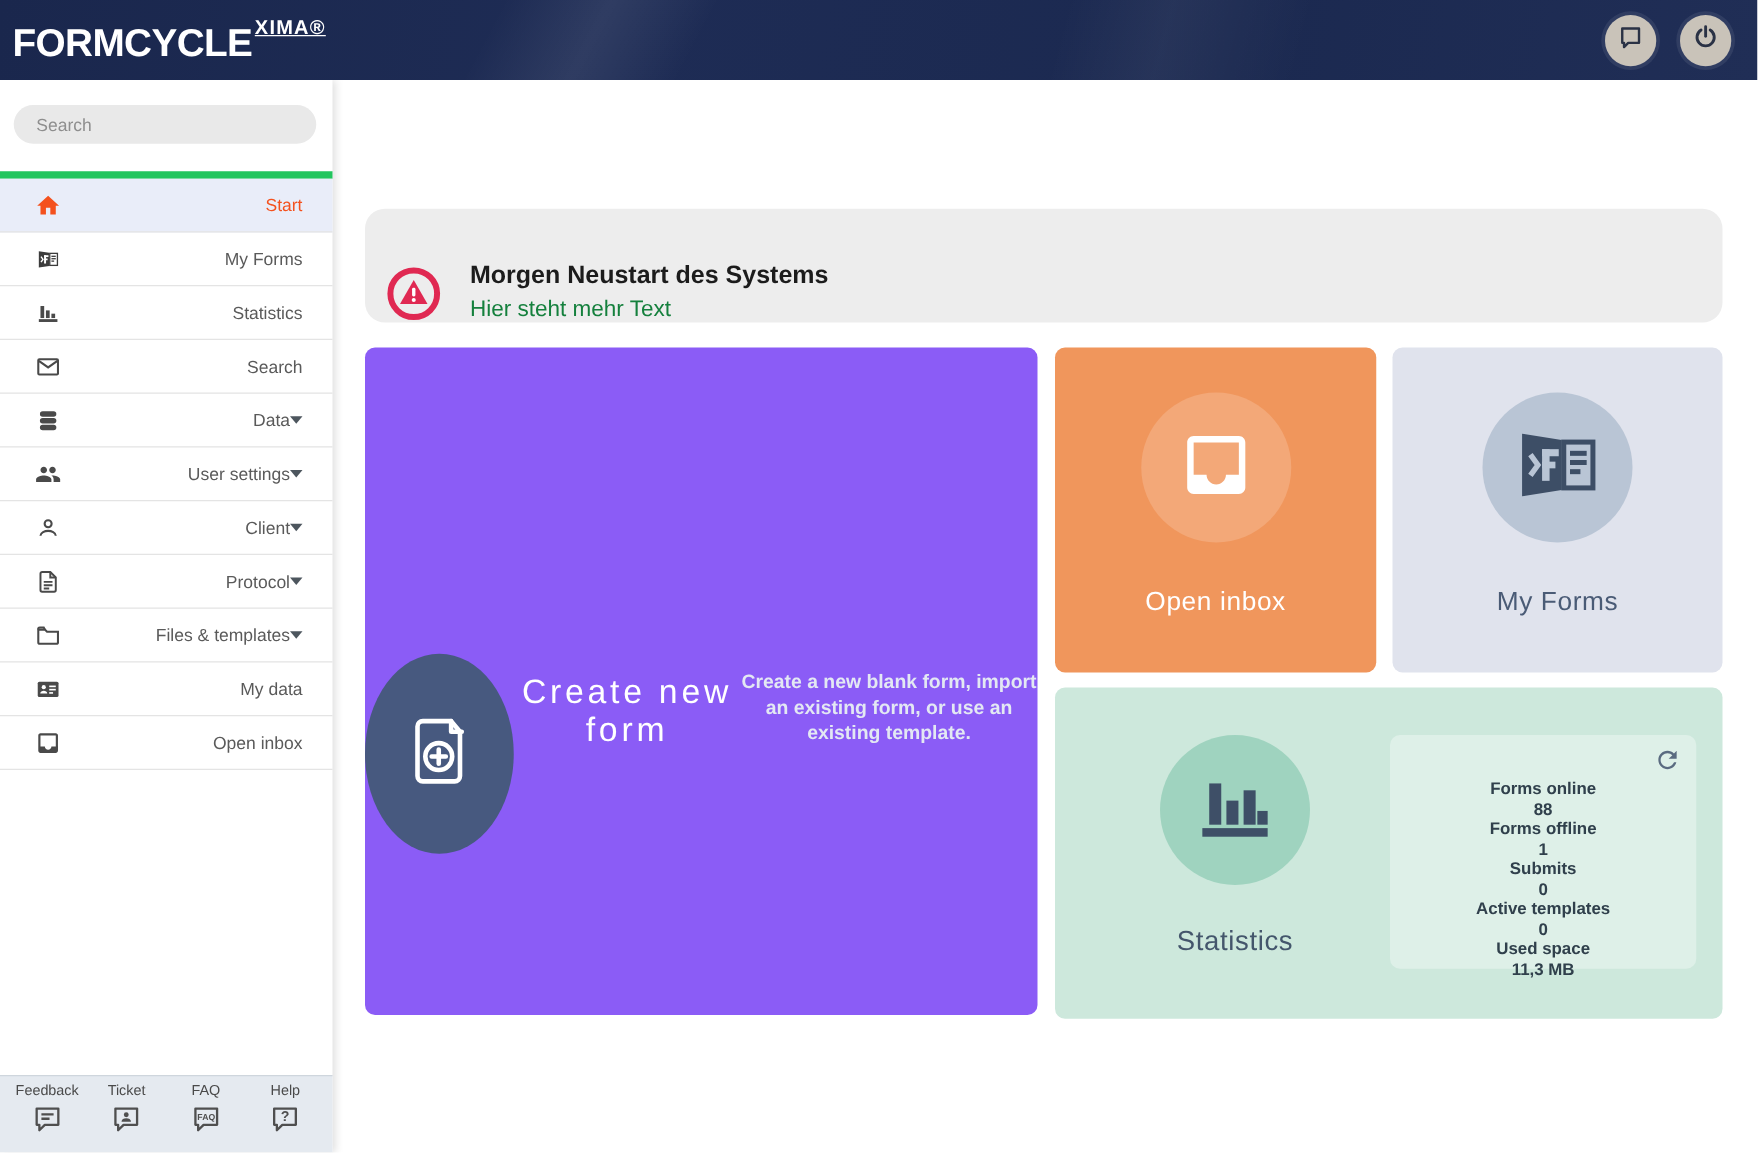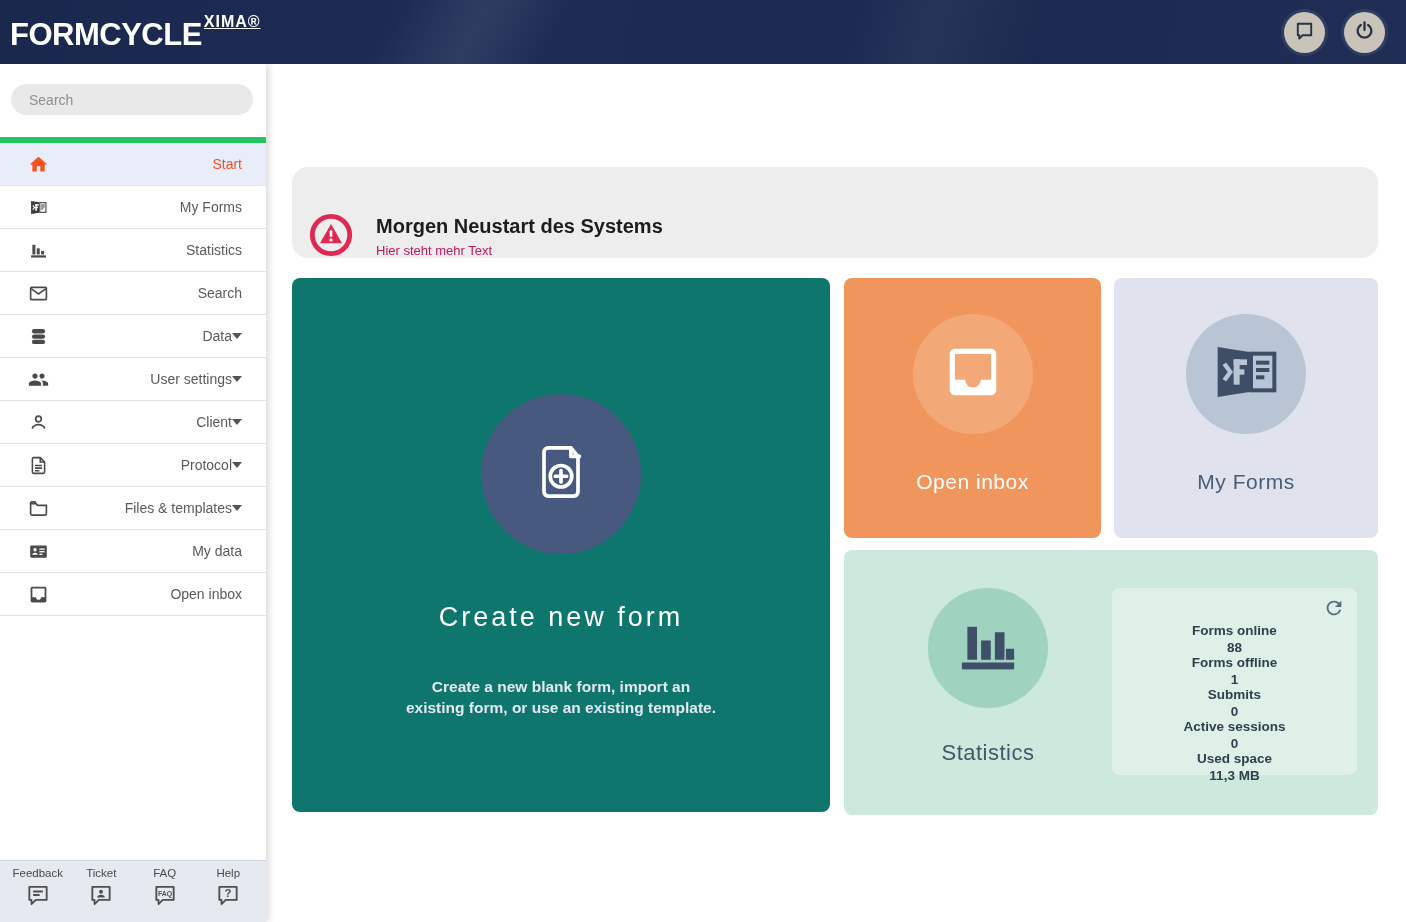--- a/index.html
+++ b/index.html
@@ -63,28 +63,28 @@
   
   .main { position:absolute; top:64px; left:266px; right:0; bottom:0; background:#fff; }
 
   .alert {
     margin:103px 28px 0 26px; height:91px; background:#ededed; border-radius:16px;
     display:flex; align-items:flex-end; padding:0 20px 0 16px;
   }
   .alert-icon { width:46px; height:46px; flex:0 0 46px; }
   .alert-body { margin-left:22px; }
   .alert-title { font-size:20px; font-weight:700; color:#1c1c1c; }
-  .alert-sub { font-size:13px; color:#be185d; margin-top:5px; }
+  .alert-sub { font-size:18px; color:#15803d; margin-top:5px; }
 
   .cards { margin:20px 28px 0 26px; display:flex; gap:14px; }
   .card { border-radius:8px; cursor:pointer; }
 
   .card-create {
-    width:538px; height:534px; background:#0f766e; color:#fff;
-    display:flex; flex-direction:column; align-items:center; text-align:center; flex:0 0 538px;
+    width:538px; height:534px; background:#8b5cf6; color:#fff;
+    display:flex; flex-direction:row; align-items:center; text-align:center; flex:0 0 538px;
   }
   .create-circle {
     width:160px; height:160px; border-radius:50%; background:#47597f; margin-top:116px;
     display:flex; align-items:center; justify-content:center;
   }
   .create-title { margin-top:48px; font-size:27px; letter-spacing:3px; font-weight:400; }
   .create-desc { margin-top:44px; width:320px; font-size:15.5px; font-weight:700; line-height:1.35; color:#e3e8f3; }
 
   .right-col { flex:1; display:flex; flex-direction:column; }
   .row1 { display:flex; gap:13px; }
@@ -406,21 +406,21 @@
               </div>
               <div class="stat-row">
                 <span class="sl">Forms offline</span>
                 <span class="sv">1</span>
               </div>
               <div class="stat-row">
                 <span class="sl">Submits</span>
                 <span class="sv">0</span>
               </div>
               <div class="stat-row">
-                <span class="sl">Active sessions</span>
+                <span class="sl">Active templates</span>
                 <span class="sv">0</span>
               </div>
               <div class="stat-row">
                 <span class="sl">Used space</span>
                 <span class="sv">11,3 MB</span>
               </div>
             </div>
           </div>
         </div>
       </div>

